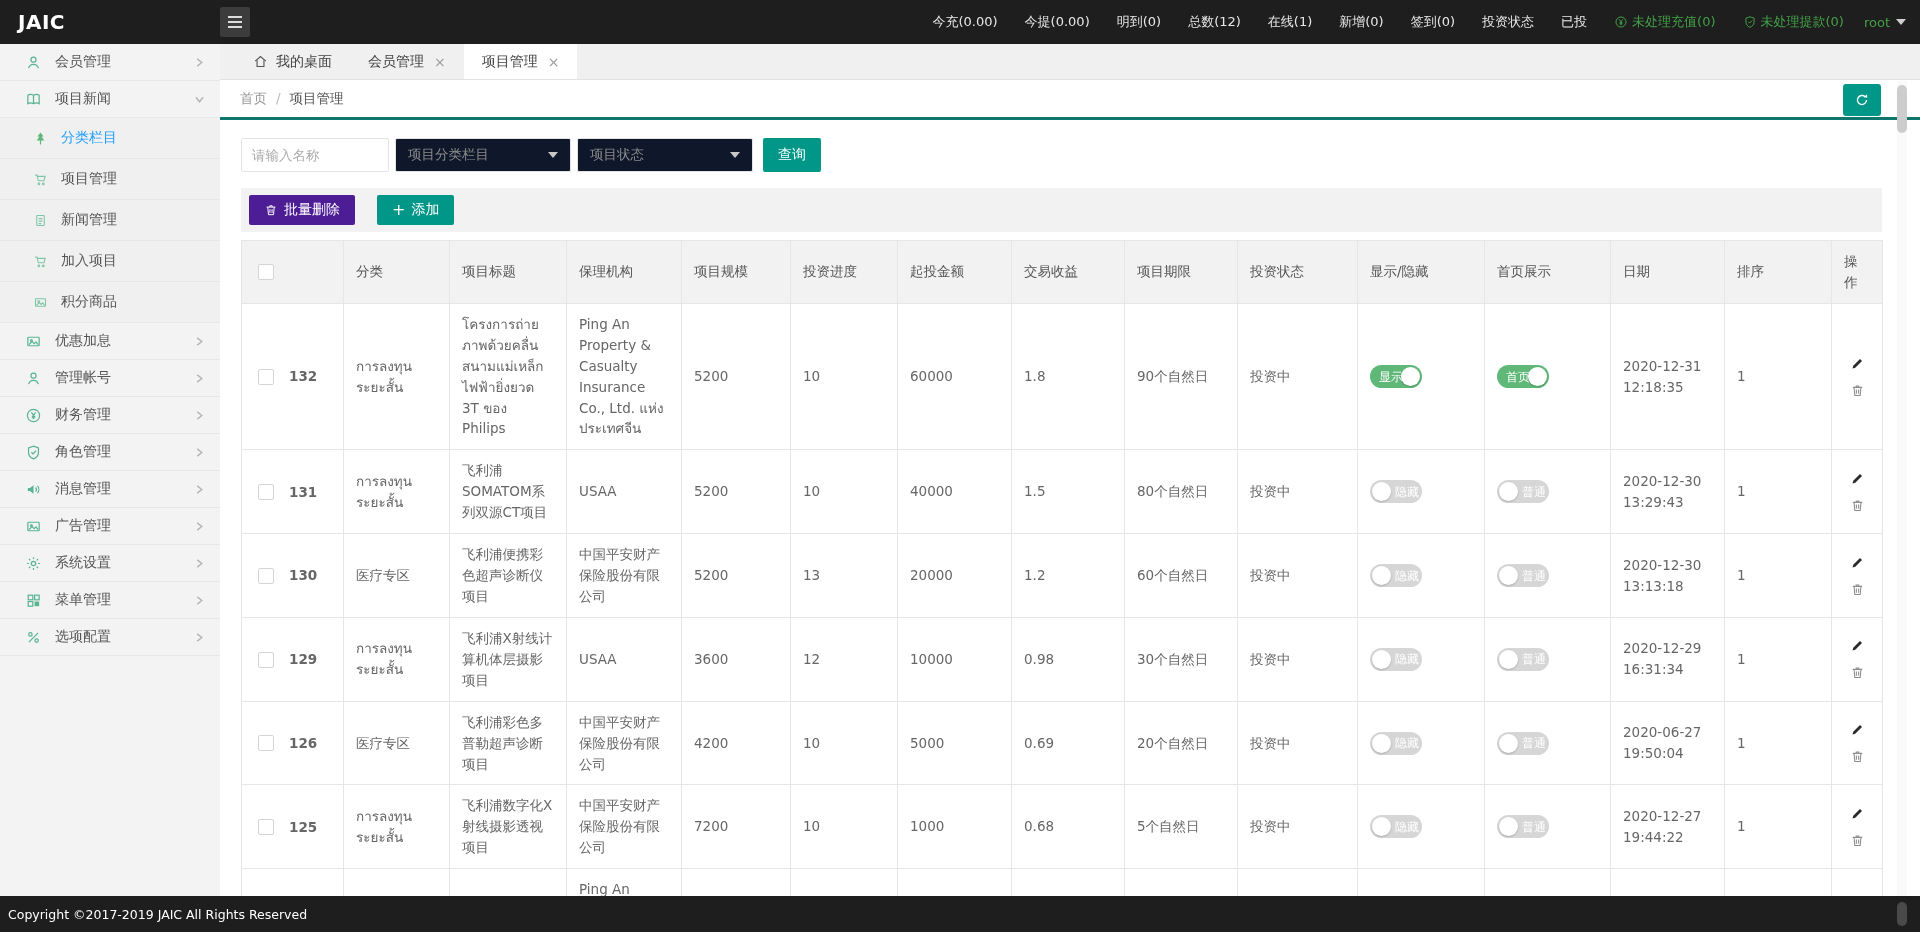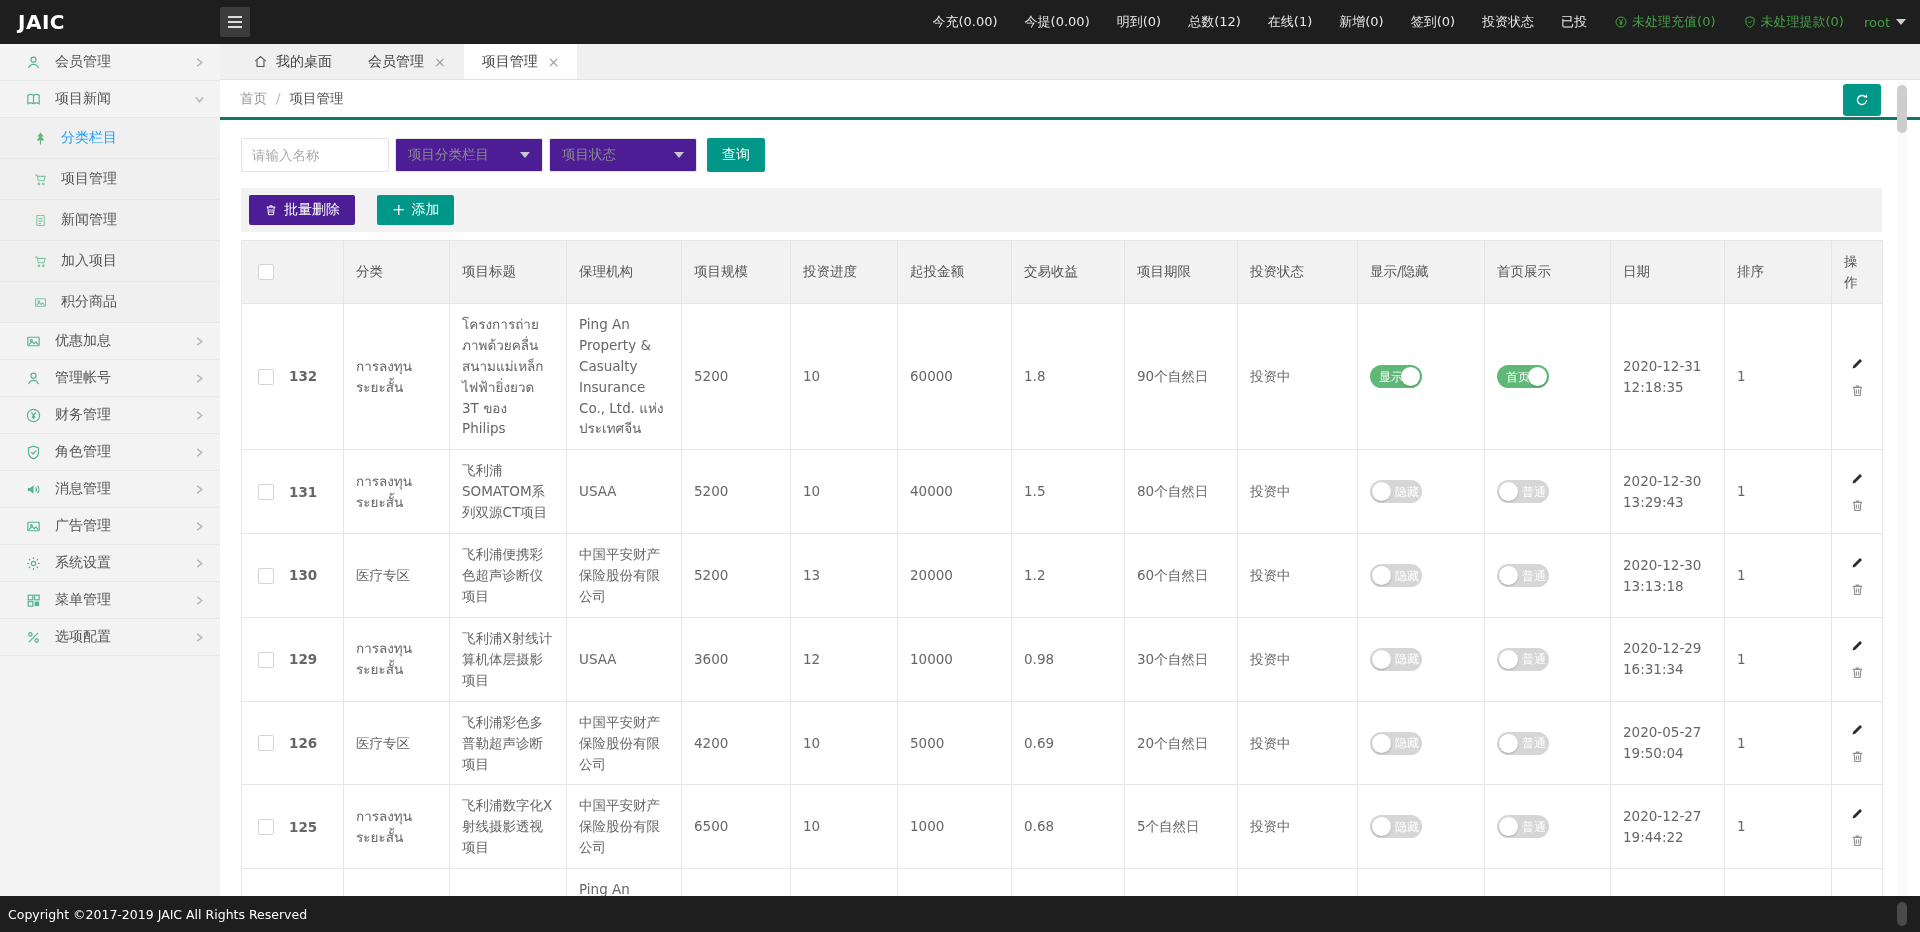--- a/index.html
+++ b/index.html
@@ -50,21 +50,21 @@
   .crumb .cur { color:#555; }
   .refresh-btn { position:absolute; right:39px; top:4px; width:38px; height:32px; background:#009688; border-radius:3px;
     display:flex; align-items:center; justify-content:center; color:#fff; cursor:pointer; }
   .refresh-btn svg { width:16px; height:16px; }
 
   .content { padding:18px 0 0 21px; }
   .filters { display:flex; align-items:center; gap:6px; }
   .txt-input { width:148px; height:34px; border:1px solid #e3e3e3; border-radius:2px; padding:0 10px; font-size:13.5px;
     color:#555; background:#fff; font-family:inherit; }
   .txt-input::placeholder { color:#ababab; }
-  .sel { width:148px; height:34px; border:1px solid #e3e3e3; border-radius:2px; background:#4c1d95; color:#8c8c8c;
+  .sel { width:176px; height:34px; border:1px solid #e3e3e3; border-radius:2px; background:#0f172a; color:#8c8c8c;
     font-size:13.5px; display:flex; align-items:center; justify-content:space-between; padding:0 12px; cursor:pointer; }
   .sel .caret { border-top-color:#c8c8c8; }
   .btn { border:none; border-radius:2px; color:#fff; font-size:14px; height:34px; padding:0 15px; cursor:pointer;
     display:inline-flex; align-items:center; gap:6px; font-family:inherit; }
   .btn.teal { background:#009688; }
   .btn.orange { background:#4c1d95; }
   .btn svg { width:14px; height:14px; }
 
   .toolstrip { margin-top:16px; width:1641px; background:#f2f2f2; padding:7px 8px; display:flex; gap:22px; }
   .toolstrip .btn { height:30px; }
@@ -679,42 +679,42 @@
     <td>20个自然日</td>
     <td>投资中</td>
     <td><span class="switch off">
                 <em>隐藏</em>
                 <i class="knob"></i>
               </span></td>
     <td><span class="switch off">
                 <em>普通</em>
                 <i class="knob"></i>
               </span></td>
-    <td class="date">2020-05-27 19:50:04</td>
+    <td class="date">2020-06-27 19:50:04</td>
     <td>1</td>
     <td class="ops">
       <span class="op edit">
                 <svg>
                   <use href="#i-pencil"></use>
                 </svg>
               </span>
       <span class="op del">
                 <svg>
                   <use href="#i-trash"></use>
                 </svg>
               </span>
     </td>
   </tr>
 
   <tr>
     <td class="c-first"><span class="cb"></span><span class="rid">125</span></td>
     <td>การลงทุนระยะสั้น</td>
     <td>飞利浦数字化X射线摄影透视项目</td>
     <td>中国平安财产保险股份有限公司</td>
-    <td>6500</td>
+    <td>7200</td>
     <td>10</td>
     <td>1000</td>
     <td>0.68</td>
     <td>5个自然日</td>
     <td>投资中</td>
     <td><span class="switch off">
                 <em>隐藏</em>
                 <i class="knob"></i>
               </span></td>
     <td><span class="switch off">

